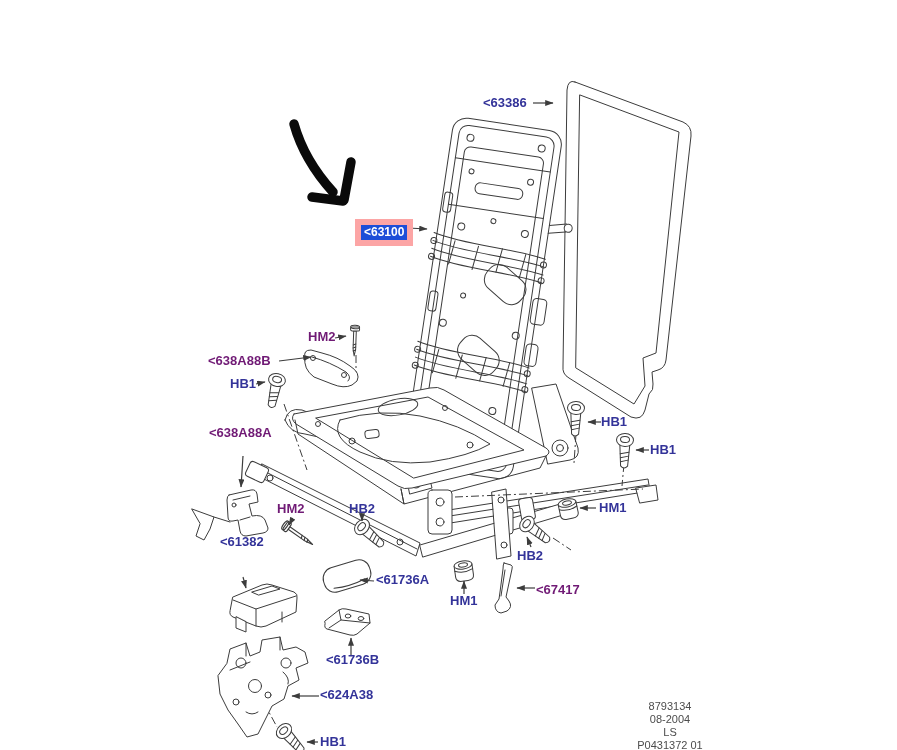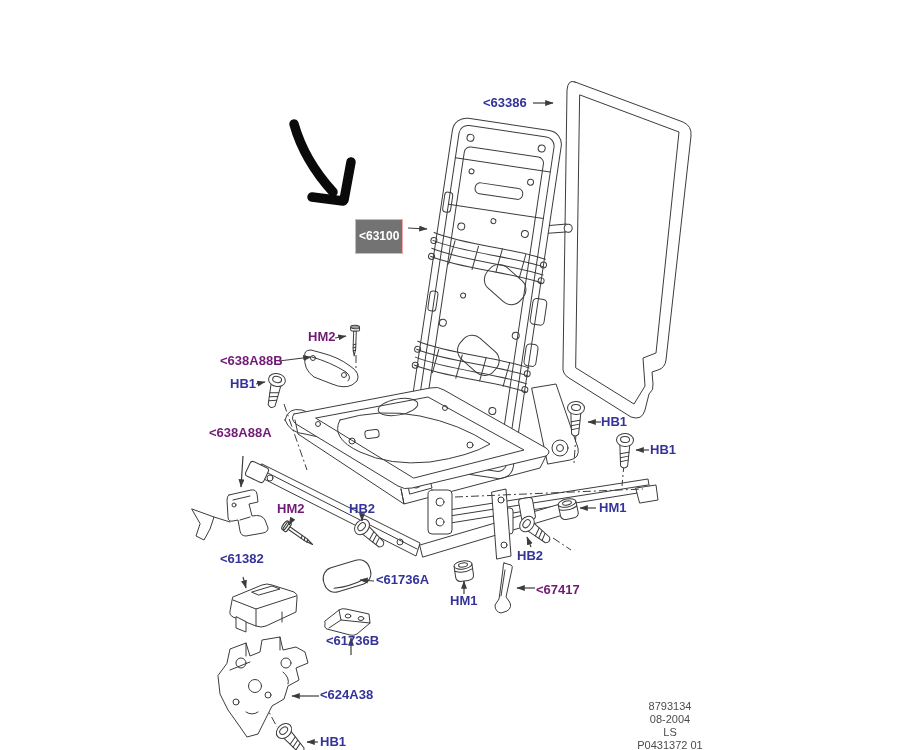--- a/index.html
+++ b/index.html
@@ -8,21 +8,21 @@
   svg{position:absolute;left:0;top:0;}
   .ln{fill:none;stroke:#3c3c3c;stroke-width:1;stroke-linejoin:round;stroke-linecap:round;}
   .lnw{fill:#ffffff;stroke:#3c3c3c;stroke-width:1;stroke-linejoin:round;stroke-linecap:round;}
   .dd{fill:none;stroke:#3c3c3c;stroke-width:1;stroke-dasharray:8 3 2 3;}
   .ld{fill:none;stroke:#3c3c3c;stroke-width:1.2;}
   .arrw{fill:none;stroke:#0a0a0a;stroke-width:9.5;stroke-linecap:round;stroke-linejoin:round;}
   .lbl{position:absolute;font-size:13px;font-weight:bold;white-space:nowrap;line-height:14px;}
   .navy{color:#333399;}
   .green{color:#701a75;}
   .hl{position:absolute;font-size:12px;font-weight:bold;white-space:nowrap;line-height:13px;
-      background:#737373;color:#ffffff;border:1px solid #fca5a5;padding:10px 3px;}
+      background:#1d4ed8;color:#ffffff;border:6px solid #fca5a5;padding:1px 3px;}
   .footer{position:absolute;left:620px;top:700px;width:100px;text-align:center;
           font-size:11px;line-height:13px;color:#4c4c4c;font-weight:normal;}
 </style>
 </head>
 <body>
 
 <div class="stage">
 
 <svg width="897" height="750" viewBox="0 0 897 750">
   <defs>
@@ -259,35 +259,35 @@
 
   <g>
     <path class="arrw" d="M294,124 C301,149 313,170 333,192"></path>
     <path class="arrw" d="M312,197 L343,201"></path>
     <path class="arrw" d="M351,162 L344,200"></path>
   </g>
 </svg>
 
 <div class="lbl navy" style="left:483px;top:96px">&lt;63386</div>
 <div class="hl" style="left:355px;top:219px">&lt;63100</div>
-<div class="lbl green" style="left:220px;top:354px">&lt;638A88B</div>
+<div class="lbl green" style="left:208px;top:354px">&lt;638A88B</div>
 <div class="lbl green" style="left:308px;top:330px">HM2</div>
 <div class="lbl navy" style="left:230px;top:377px">HB1</div>
 <div class="lbl green" style="left:209px;top:426px">&lt;638A88A</div>
 <div class="lbl green" style="left:277px;top:502px">HM2</div>
 <div class="lbl navy" style="left:349px;top:502px">HB2</div>
 <div class="lbl navy" style="left:601px;top:415px">HB1</div>
 <div class="lbl navy" style="left:650px;top:443px">HB1</div>
 <div class="lbl navy" style="left:599px;top:501px">HM1</div>
 <div class="lbl navy" style="left:517px;top:549px">HB2</div>
-<div class="lbl navy" style="left:220px;top:552px">&lt;61382</div>
+<div class="lbl navy" style="left:220px;top:535px">&lt;61382</div>
 <div class="lbl navy" style="left:376px;top:573px">&lt;61736A</div>
 <div class="lbl navy" style="left:450px;top:594px">HM1</div>
 <div class="lbl green" style="left:536px;top:583px">&lt;67417</div>
-<div class="lbl navy" style="left:326px;top:634px">&lt;61736B</div>
+<div class="lbl navy" style="left:326px;top:653px">&lt;61736B</div>
 <div class="lbl navy" style="left:320px;top:688px">&lt;624A38</div>
 <div class="lbl navy" style="left:320px;top:735px">HB1</div>
 
 <div class="footer">
   <div>8793134</div>
   <div>08-2004</div>
   <div>LS</div>
   <div>P0431372 01</div>
 </div>
 

